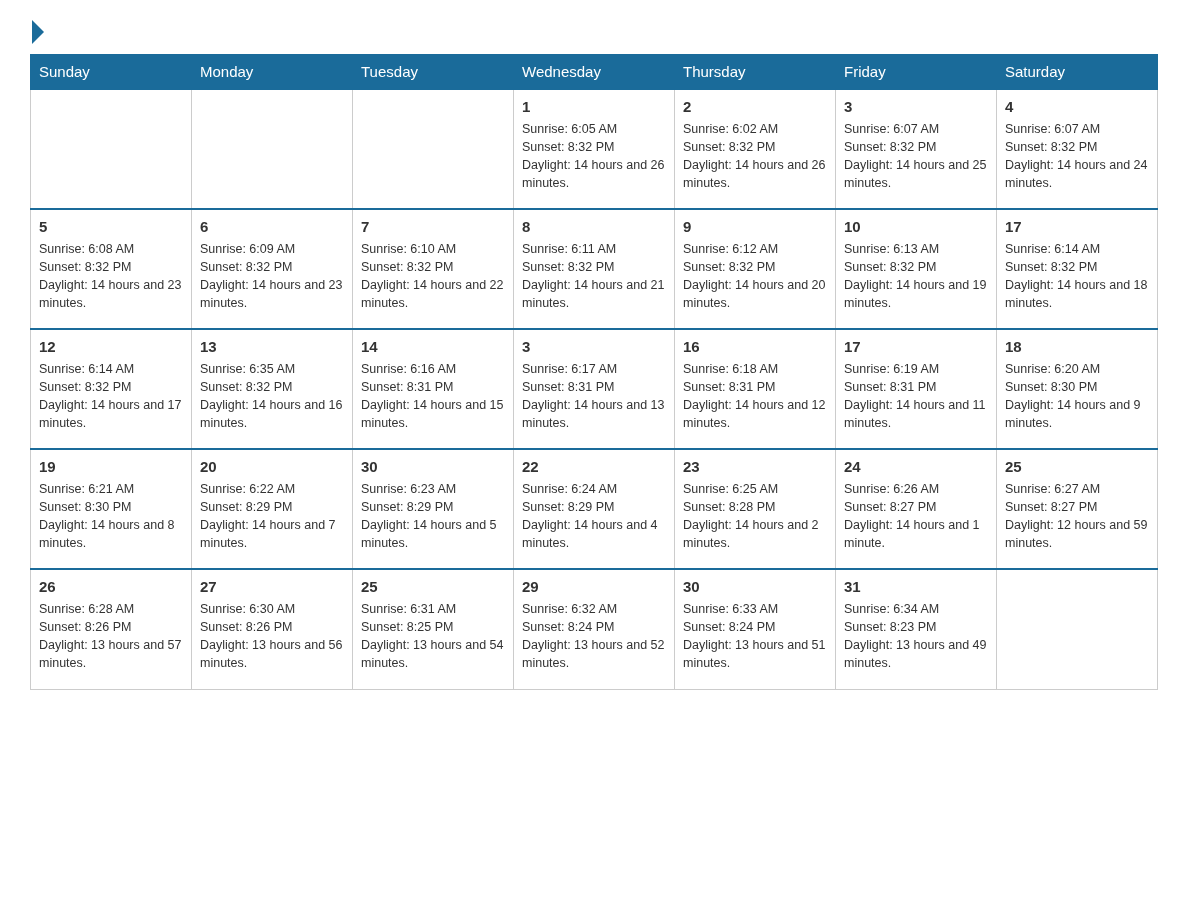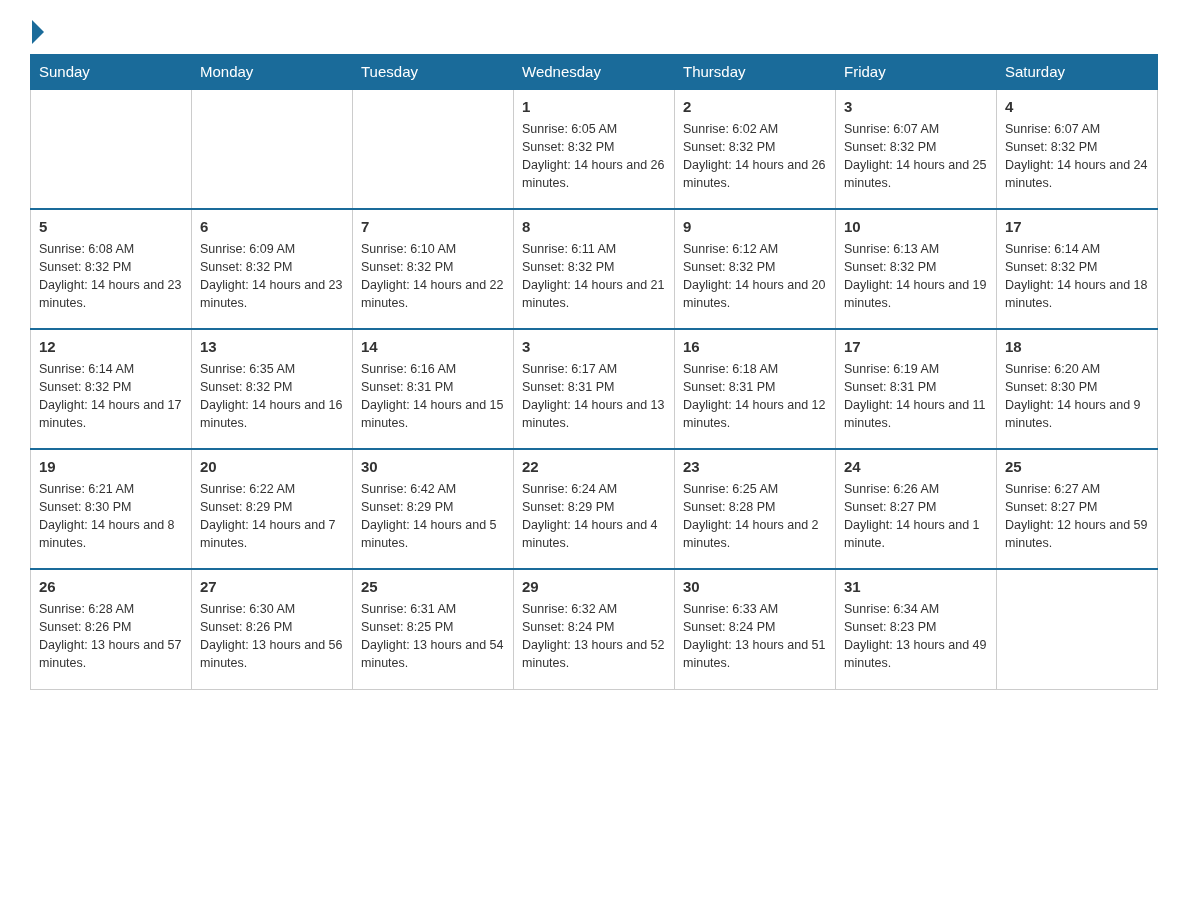--- a/index.html
+++ b/index.html
@@ -251,21 +251,21 @@
           <div class="day-info">Daylight: 14 hours and 8 minutes.</div>
         </td>
         <td>
           <span class="day-number">20</span>
           <div class="day-info">Sunrise: 6:22 AM</div>
           <div class="day-info">Sunset: 8:29 PM</div>
           <div class="day-info">Daylight: 14 hours and 7 minutes.</div>
         </td>
         <td>
           <span class="day-number">30</span>
-          <div class="day-info">Sunrise: 6:42 AM</div>
+          <div class="day-info">Sunrise: 6:23 AM</div>
           <div class="day-info">Sunset: 8:29 PM</div>
           <div class="day-info">Daylight: 14 hours and 5 minutes.</div>
         </td>
         <td>
           <span class="day-number">22</span>
           <div class="day-info">Sunrise: 6:24 AM</div>
           <div class="day-info">Sunset: 8:29 PM</div>
           <div class="day-info">Daylight: 14 hours and 4 minutes.</div>
         </td>
         <td>

